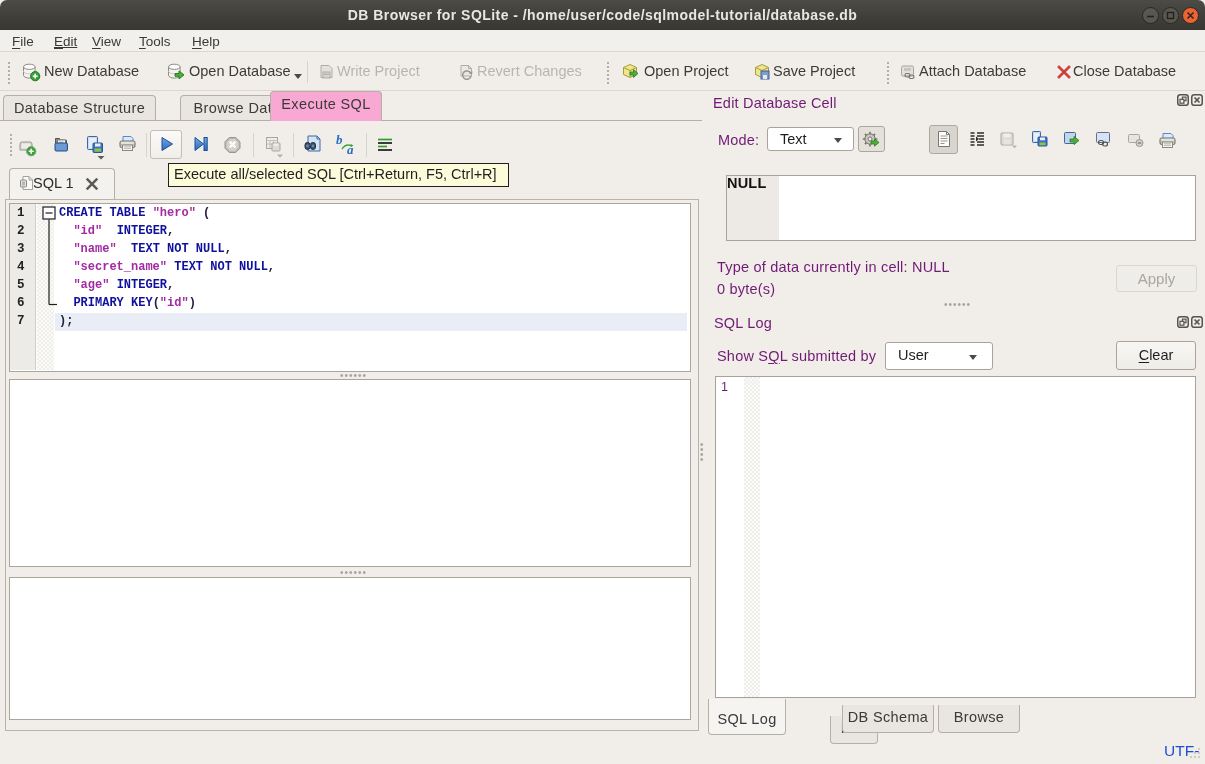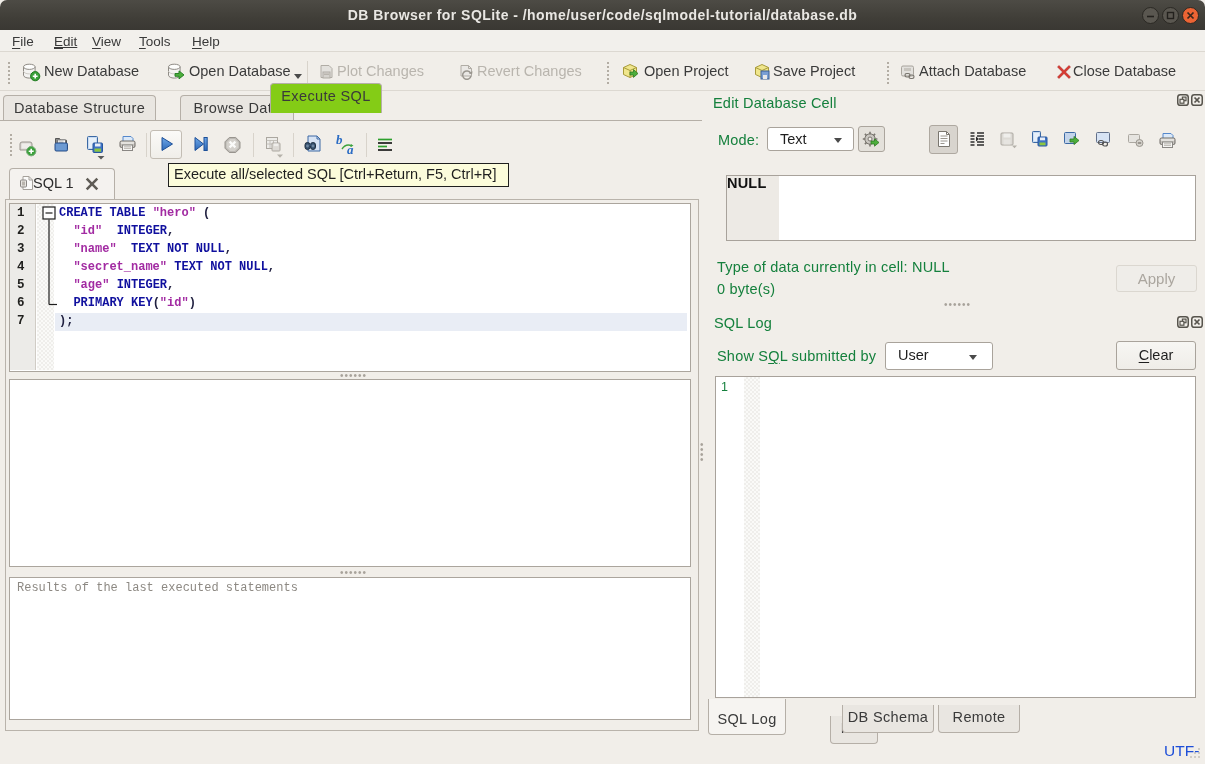--- a/index.html
+++ b/index.html
@@ -18,41 +18,41 @@
   #menubar { left:0; top:30px; width:1205px; height:22px; background:#F2F0EC; border-bottom:1px solid #DCD8D1; }
   .menuitem { position:absolute; top:34px; font-size:13.5px; color:#3A3A3A; }
   .mn { text-decoration:underline; text-decoration-thickness:1.4px; text-underline-offset:1.5px; }
   
   .tbtext { position:absolute; top:63px; font-size:14.5px; color:#3B3B3B; }
   .tbdis { color:#B9B5AE; }
   .handle { position:absolute; width:4px; background-image:radial-gradient(circle, #B3ADA4 1px, transparent 1.1px); background-size:4px 4px; }
   .tsep { position:absolute; top:61px; width:1px; height:22px; background:#D8D3CB; }
   
   .tab { position:absolute; top:95px; height:26px; background:#E9E6E1; border:1px solid #B5AFA7; border-bottom:none; border-radius:4px 4px 0 0; font-size:14.5px; letter-spacing:0.35px; color:#3A3A3A; text-align:center; padding-top:4px; }
-  #tabactive { top:83px; height:30px; background:#84cc16; z-index:3; }
+  #tabactive { top:91px; height:30px; background:#f9a8d4; z-index:3; }
   #tabline { left:0px; top:120px; width:702px; height:1px; background:#B5AFA7; }
   
   .box { position:absolute; background:#FFFFFF; border:1px solid #ABA59D; }
   #frame { left:5px; top:199px; width:694px; height:532px; border:1px solid #B9B3AB; background:transparent; }
   
   #gutter { left:10px; top:204px; width:26px; height:166px; background:#ECEBE8; border-right:1px solid #D0CCC5;}
   #foldcol { left:37px; top:204px; width:17px; height:166px;
      background:repeating-conic-gradient(#EFEEEB 0% 25%, #FAFAF8 0% 50%); background-size:4px 4px; }
   .lnum { position:absolute; width:20px; text-align:left; font-family:"Liberation Mono", monospace; font-weight:bold; font-size:12.5px; color:#21211F; }
   .cline { position:absolute; left:59px; font-family:"Liberation Mono", monospace; font-weight:bold; font-size:12px; white-space:pre; color:#202040; }
   .kw { color:#10109E; } .str { color:#A22BA2; }
   #hl7 { left:55px; top:313px; width:632px; height:18px; background:#E9EDF5; }
   
   #sqltab { left:9px; top:168px; width:106px; height:31px; background:#F4F2EF; border:1px solid #B5AFA7; border-bottom:none; border-radius:4px 4px 0 0; z-index:2; }
   
   #tooltip { left:168px; top:163px; width:341px; height:24px; background:#FCFCDB; border:1px solid #1F1F1F; font-size:14.5px; color:#1F1F1F; padding:2px 0 0 5px; z-index:9; }
   
   .dots { position:absolute; color:#A8A39B; font-size:10px; letter-spacing:1px; }
   
-  .rlabel { position:absolute; font-size:14.5px; letter-spacing:0.2px; color:#15803d; }
+  .rlabel { position:absolute; font-size:14.5px; letter-spacing:0.2px; color:#701a75; }
   .combo { position:absolute; background:#FFFFFF; border:1px solid #A9A39B; border-radius:3px; font-size:14.5px; color:#1E1E1E; }
   .combo .arr { position:absolute; width:0; height:0; border-left:4px solid transparent; border-right:4px solid transparent; border-top:5px solid #4A4A4A; }
   .btn { position:absolute; border-radius:3px; font-size:14.5px; text-align:center; }
   #applybtn { left:1116px; top:265px; width:81px; height:27px; background:#EFEDE9; border:1px solid #DBD7D0; color:#ABA69F; padding-top:4px; font-size:15px; }
   #clearbtn { left:1116px; top:341px; width:80px; height:29px; background:linear-gradient(#F7F6F3,#EFEDE8); border:1px solid #A9A39B; color:#1E1E1E; padding-top:5px; }
 </style>
 </head>
 <body>
 <div id="win">
 
@@ -122,21 +122,21 @@
     <rect x="1.5" y="2" width="12" height="10" rx="1.5" fill="#E3E1DD" stroke="#A8A49D"></rect>
     <rect x="4" y="4" width="7" height="3" fill="#C8C5BF"></rect>
     <rect x="5" y="9.5" width="5" height="3.5" rx="1.7" fill="none" stroke="#7A766F" stroke-width="1.2"></rect>
     <rect x="9" y="11" width="5" height="3.5" rx="1.7" fill="none" stroke="#7A766F" stroke-width="1.2"></rect>
   </svg>
   <svg class="abs" style="left:1056px; top:64px;" width="16" height="16">
     <path d="M3 1.5 L8 6.5 L13 1.5 L14.5 3 L9.5 8 L14.5 13 L13 14.5 L8 9.5 L3 14.5 L1.5 13 L6.5 8 L1.5 3 Z" fill="#D93A30" stroke="#A32020" stroke-width="0.5"></path>
   </svg>
   <div class="tbtext" style="left:44px;">New Database</div>
   <div class="tbtext" style="left:189px;">Open Database</div>
-  <div class="tbtext tbdis" style="left:337px;">Plot Changes</div>
+  <div class="tbtext tbdis" style="left:337px;">Write Project</div>
   <div class="tbtext tbdis" style="left:477px;">Revert Changes</div>
   <div class="tbtext" style="left:644px;">Open Project</div>
   <div class="tbtext" style="left:773px;">Save Project</div>
   <div class="tbtext" style="left:919px;">Attach Database</div>
   <div class="tbtext" style="left:1073px;">Close Database</div>
   <div class="tsep" style="left:307px;"></div>
   <div class="handle" style="left:606px; top:61px; height:23px;"></div>
   <div class="handle" style="left:886px; top:61px; height:23px;"></div>
 
   <div class="abs" style="left:0px; top:90px; width:1205px; height:1px; background:#DCD8D1;"></div>
@@ -261,21 +261,20 @@
   <div class="cline" style="top:314px;">);</div>
   <svg class="abs" style="left:42px; top:206px;" width="18" height="102">
     <rect x="1" y="1" width="12" height="12" fill="#FDFDFD" stroke="#1E1E1E" stroke-width="1.2"></rect>
     <line x1="3.5" y1="7" x2="10.5" y2="7" stroke="#1E1E1E" stroke-width="1.2"></line>
     <line x1="7" y1="13.5" x2="7" y2="98.5" stroke="#1E1E1E" stroke-width="1.2"></line>
     <line x1="7" y1="98.5" x2="15" y2="98.5" stroke="#1E1E1E" stroke-width="1.2"></line>
   </svg>
 
   <div class="box" style="left:9px; top:379px; width:682px; height:188px;"></div>
   <div class="box" style="left:9px; top:577px; width:682px; height:143px;"></div>
-  <div class="abs" style="left:17px; top:581px; font-family:'Liberation Mono',monospace; font-size:12px; color:#8D8983;">Results of the last executed statements</div>
   <div class="dots" style="left:340px; top:370px;">••••••</div>
   <div class="dots" style="left:340px; top:567px;">••••••</div>
 
   <div id="tooltip" class="abs">Execute all/selected SQL [Ctrl+Return, F5, Ctrl+R]</div>
 
   <div class="dots" style="left:700px; top:442px; width:4px; line-height:5px;">•<br>•<br>•<br>•</div>
   <div class="rlabel" style="left:713px; top:95px;">Edit Database Cell</div>
   <svg class="abs" style="left:1177px; top:94px;" width="12" height="12">
     <rect x="0.75" y="0.75" width="10.5" height="10.5" rx="2.6" fill="none" stroke="#57544D" stroke-width="1.5"></rect>
     <rect x="5.4" y="3.1" width="3.6" height="3.6" fill="none" stroke="#57544D" stroke-width="1.2"></rect>
@@ -366,21 +365,21 @@
     <span style="position:absolute; left:12px; top:4px;">User</span>
     <span class="arr" style="left:83px; top:12px;"></span>
   </div>
   <div id="clearbtn" class="btn"><span class="mn">C</span>lear</div>
   <div class="box" style="left:715px; top:376px; width:481px; height:322px; border-color:#A8A29B;"></div>
   <div class="rlabel" style="left:721px; top:380px; font-size:12.5px;">1</div>
   <div class="abs" style="left:744px; top:377px; width:16px; height:320px; background:repeating-conic-gradient(#EFEEEB 0% 25%, #FAFAF8 0% 50%); background-size:4px 4px;"></div>
 
   <div class="tab" style="left:830px; top:705px; width:48px; height:28px; border:1px solid #B5AFA7; border-top:none; border-radius:0 0 4px 4px; padding-top:4px;margin-top:11px;">Plot</div>
   <div class="tab" style="left:842px; top:705px; width:92px; height:28px; border:1px solid #B5AFA7; border-top:none; border-radius:0 0 4px 4px; padding-top:4px;">DB Schema</div>
-  <div class="tab" style="left:938px; top:705px; width:82px; height:28px; border:1px solid #B5AFA7; border-top:none; border-radius:0 0 4px 4px; padding-top:4px;">Remote</div>
+  <div class="tab" style="left:938px; top:705px; width:82px; height:28px; border:1px solid #B5AFA7; border-top:none; border-radius:0 0 4px 4px; padding-top:4px;">Browse</div>
   <div class="tab" style="left:708px; top:699px; width:78px; height:36px; background:#F6F4F1; border:1px solid #B5AFA7; border-top:none; border-radius:0 0 4px 4px; padding-top:12px; z-index:3;">SQL Log</div>
   <svg class="abs" style="left:1188px; top:746px;" width="14" height="14">
     <g fill="#C4C0B9">
         <circle cx="11" cy="3" r="1"></circle>
         <circle cx="7" cy="7" r="1"></circle>
         <circle cx="11" cy="7" r="1"></circle>
         <circle cx="3" cy="11" r="1"></circle>
         <circle cx="7" cy="11" r="1"></circle>
         <circle cx="11" cy="11" r="1"></circle>
       </g>

